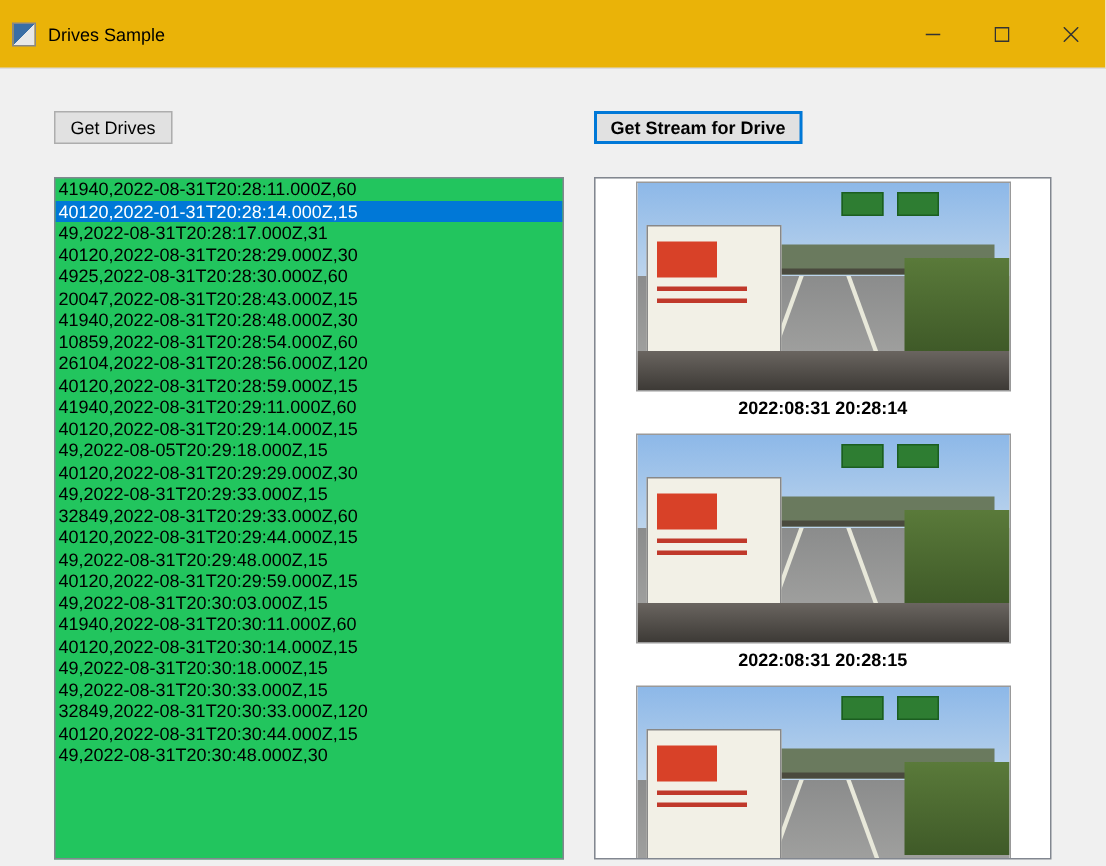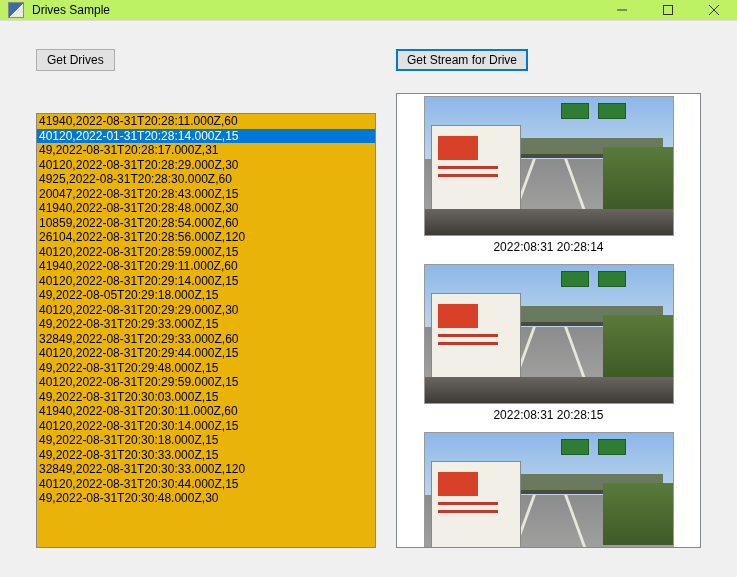--- a/index.html
+++ b/index.html
@@ -6,22 +6,22 @@
     body {
       margin: 0;
       font-family: "Segoe UI", Tahoma, sans-serif;
       font-size: 12px;
       background: #f0f0f0;
       width: 737px;
       height: 577px;
       overflow: hidden;
     }
     .titlebar {
-      height: 21px;
-      background: #bef264;
+      height: 46px;
+      background: #eab308;
       display: flex;
       align-items: center;
       border-bottom: 1px solid #dcdcdc;
       user-select: none;
       text-align: right;
     }
     .titlebar-icon {
       width: 16px; height: 16px;
       margin: 0 8px 0 8px;
       background: linear-gradient(135deg, #3a6ea5 0%, #3a6ea5 50%, #e8e8e8 50%, #e8e8e8 100%);
@@ -36,43 +36,42 @@
     }
     .sysbtn svg { stroke: #333; fill: none; stroke-width: 1; }
     .client {
       padding: 28px 36px 20px 36px;
       display: flex;
       gap: 20px;
       height: calc(100% - 30px);
     }
     .col { display: flex; flex-direction: column; }
     .col.left { width: 340px; }
-    .col.right { flex: 1; }
+    .col.right { flex: 1; font-weight: bold; }
     .btnrow { height: 28px; margin-bottom: 16px; }
     .winbtn {
       font: inherit;
       background: #e1e1e1;
       border: 1px solid #adadad;
       padding: 3px 10px;
       cursor: default;
     }
     .winbtn.accent {
       border: 2px solid #0078d7;
       padding: 2px 9px;
     }
     .listbox {
       flex: 1;
       border: 1px solid #828790;
-      background: #eab308;
+      background: #22c55e;
       overflow-y: scroll;
       overflow-x: hidden;
       white-space: nowrap;
       line-height: 14.5px;
       font-size: 12px;
-      margin-top: 20px;
     }
     .listbox .item { padding: 0 2px; cursor: default; }
     .listbox .item.selected { background: #0078d7; color: #fff; }
     .streampanel {
       flex: 1;
       border: 1px solid #828790;
       background: #fff;
       overflow-y: scroll;
       overflow-x: hidden;
       padding: 2px;

